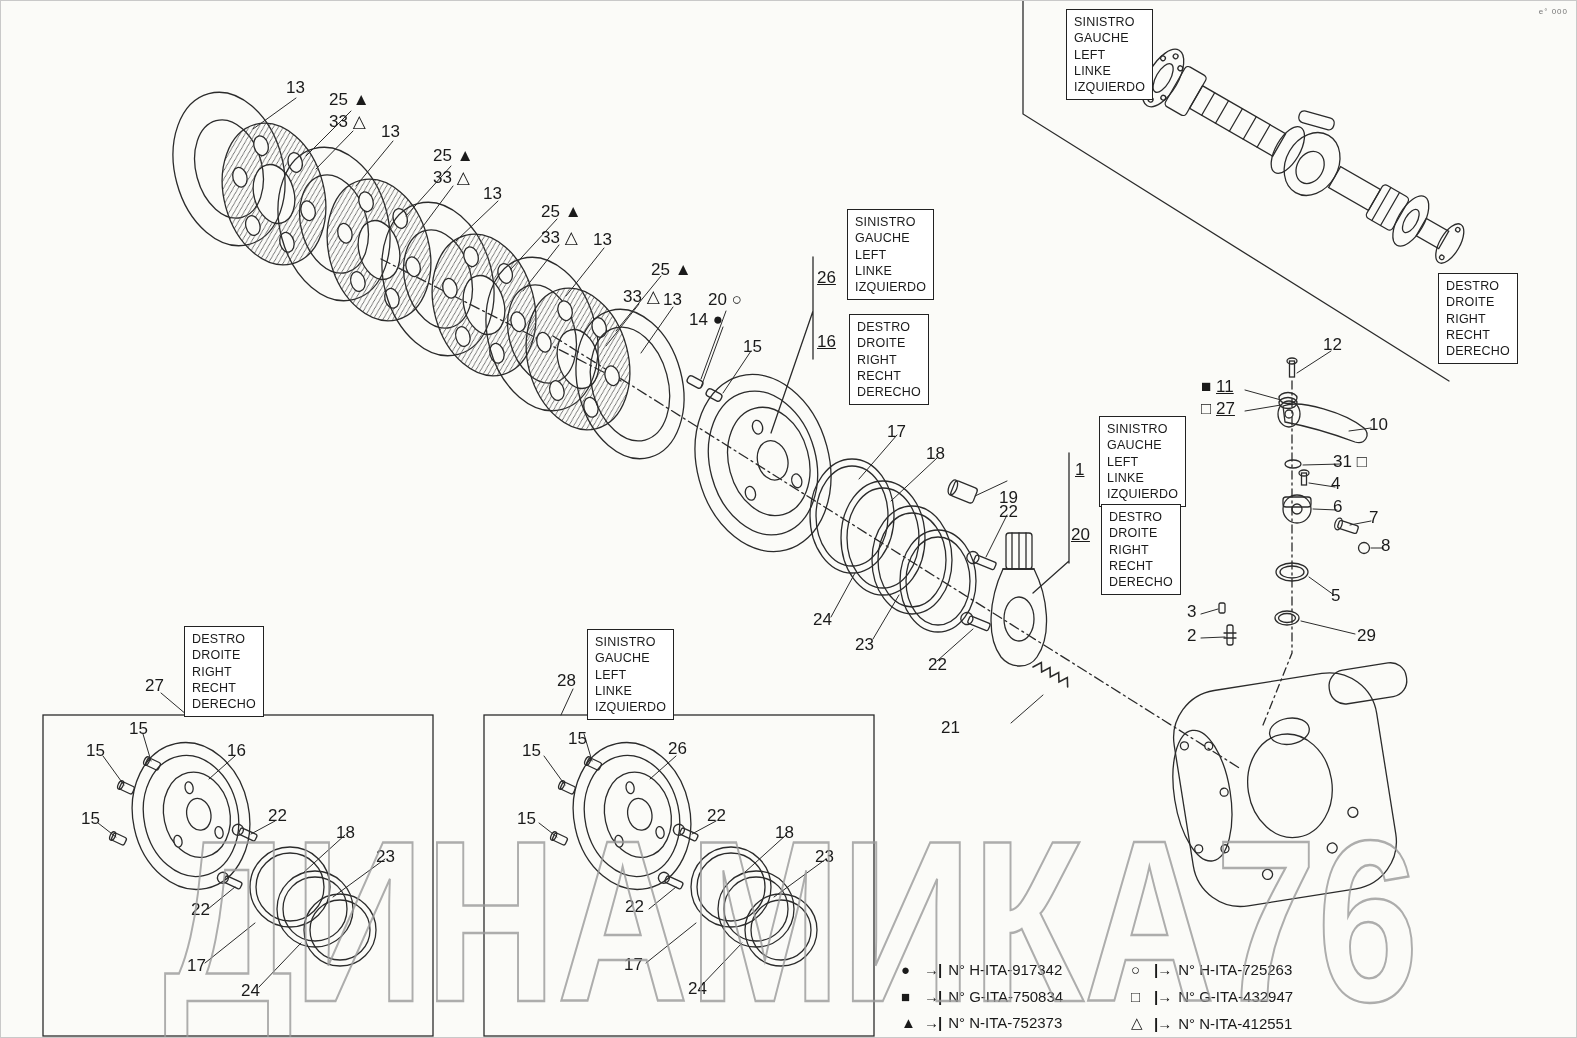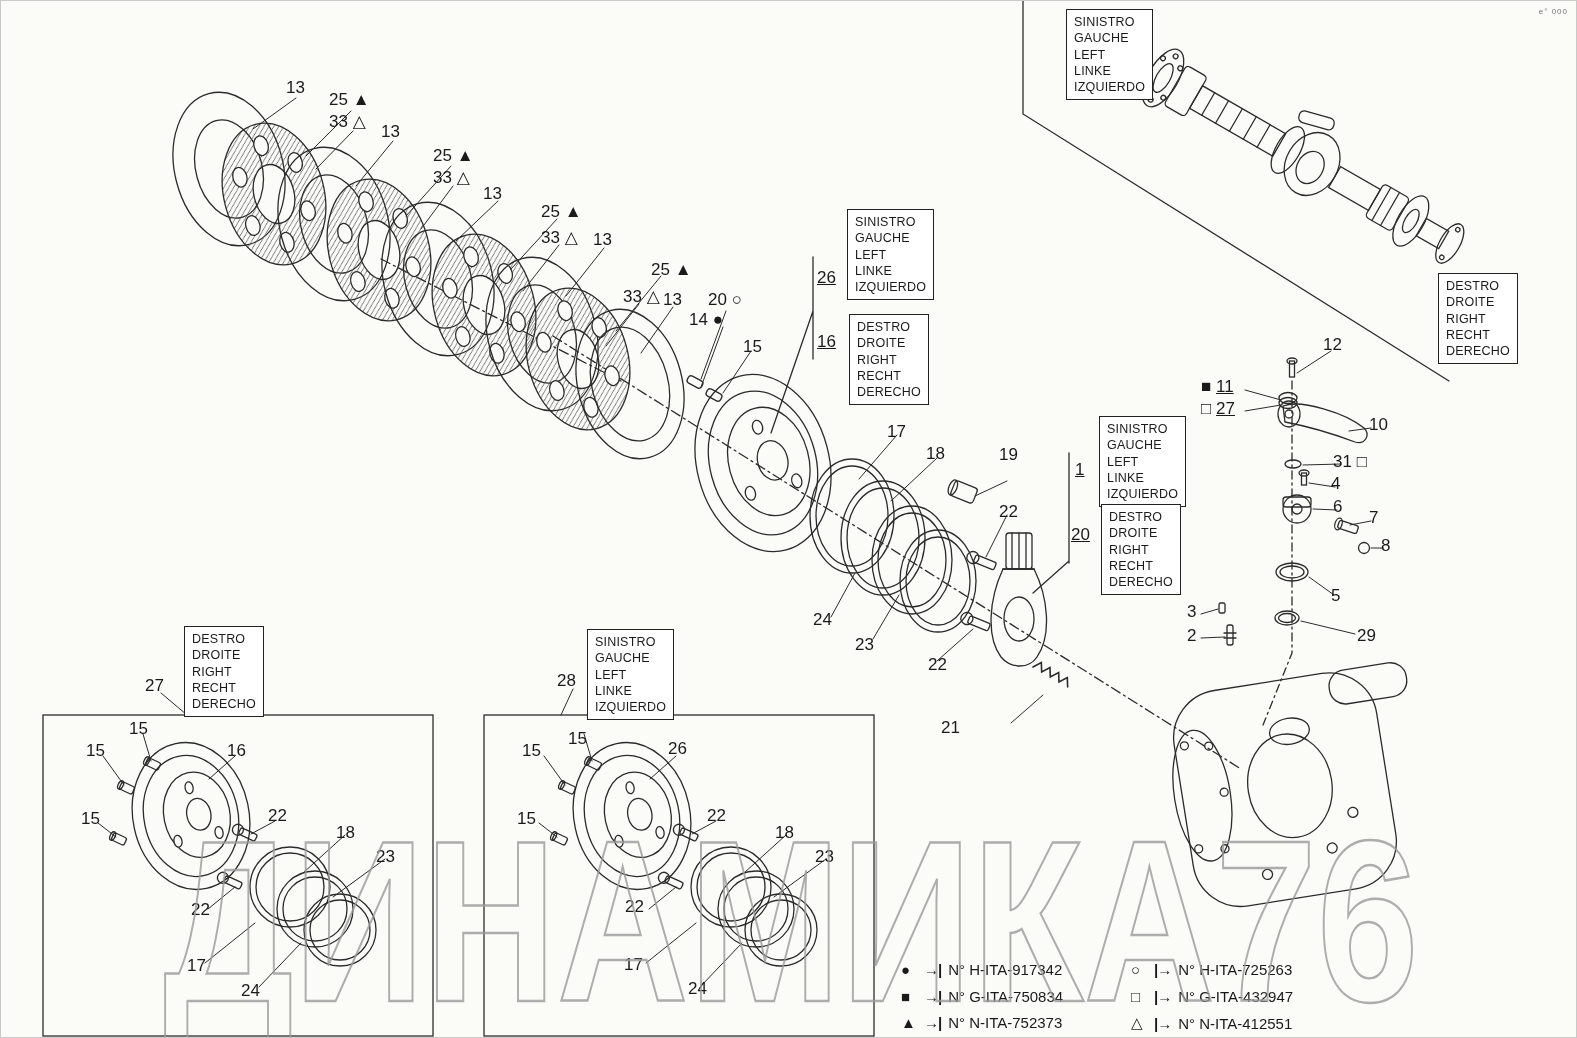--- a/index.html
+++ b/index.html
@@ -389,21 +389,21 @@
 <div class="co" style="left:650px;top:260px">25 ▲</div>
 <div class="co" style="left:622px;top:287px">33 △</div>
 <div class="co" style="left:662px;top:290px">13</div>
 <div class="co" style="left:707px;top:290px">20 ○</div>
 <div class="co" style="left:688px;top:310px">14 ●</div>
 <div class="co" style="left:742px;top:337px">15</div>
 <div class="co ul" style="left:816px;top:268px">26</div>
 <div class="co ul" style="left:816px;top:332px">16</div>
 <div class="co" style="left:886px;top:422px">17</div>
 <div class="co" style="left:925px;top:444px">18</div>
-<div class="co" style="left:998px;top:445px">19</div>
+<div class="co" style="left:998px;top:488px">19</div>
 <div class="co" style="left:998px;top:502px">22</div>
 <div class="co ul" style="left:1074px;top:460px">1</div>
 <div class="co ul" style="left:1070px;top:525px">20</div>
 <div class="co" style="left:812px;top:610px">24</div>
 <div class="co" style="left:854px;top:635px">23</div>
 <div class="co" style="left:927px;top:655px">22</div>
 <div class="co" style="left:940px;top:718px">21</div>
 <div class="co" style="left:1322px;top:335px">12</div>
 <div class="co" style="left:1200px;top:377px"><span>■</span> <span class="ul">11</span></div>
 <div class="co" style="left:1200px;top:399px"><span>□</span> <span class="ul">27</span></div>

